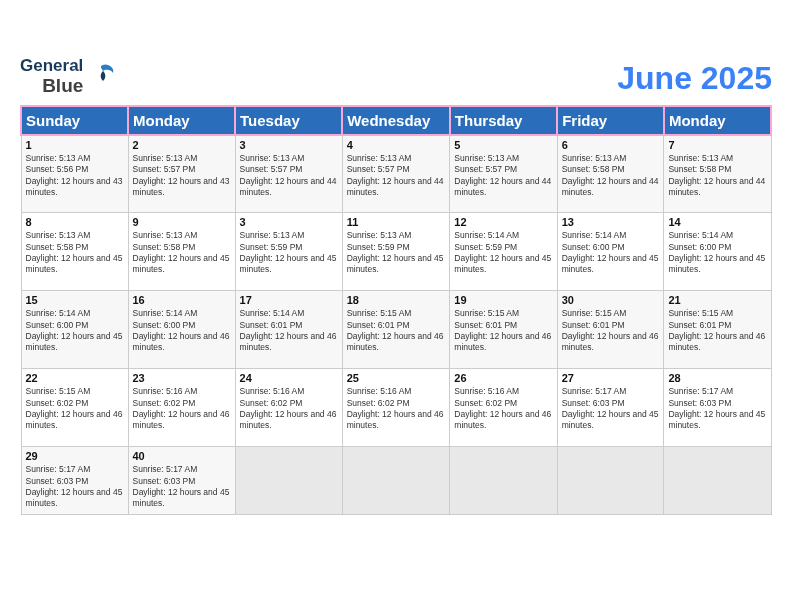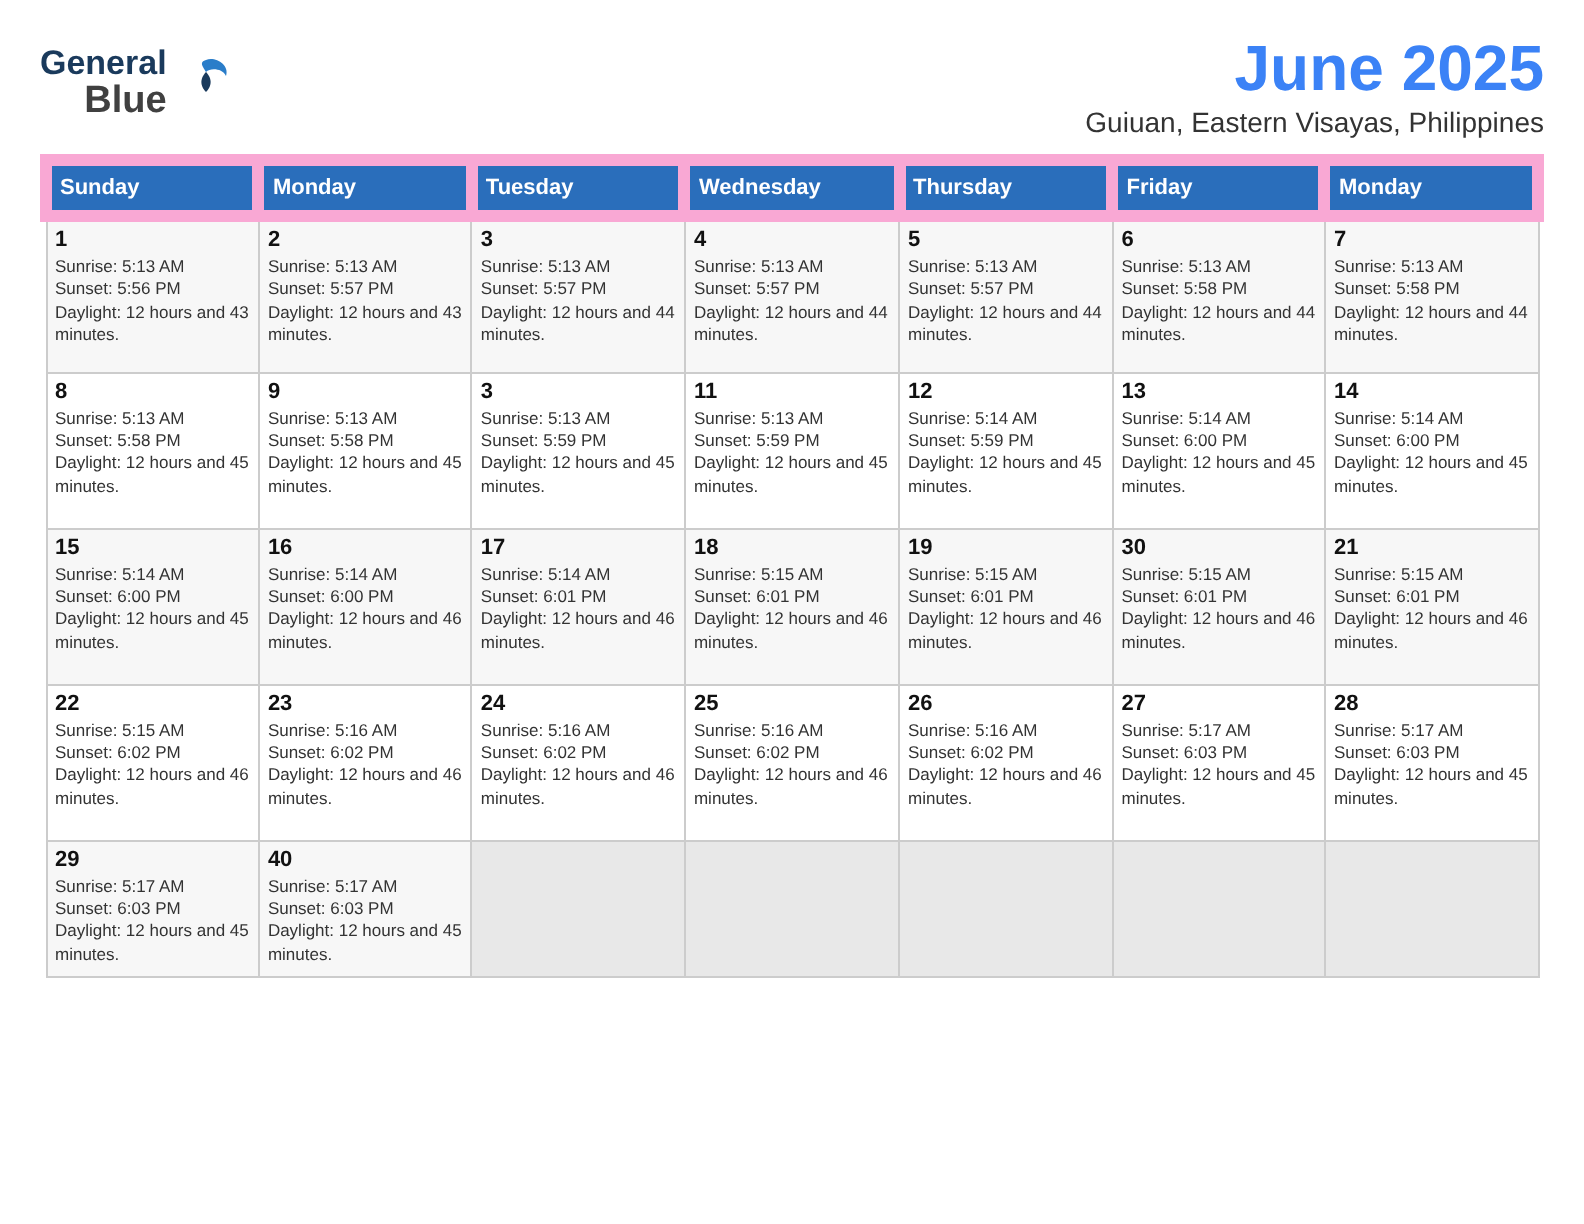--- a/index.html
+++ b/index.html
@@ -12,22 +12,23 @@
     }
     .page {
       width: 792px;
       height: 612px;
       padding: 16px 20px 10px 20px;
       background: #fff;
     }
     .header {
       display: flex;
       justify-content: space-between;
-      align-items: center;
+      align-items: flex-end;
       margin-bottom: 8px;
+      margin-top: 41px;
     }
     .logo {
       display: flex;
       flex-direction: column;
       align-items: flex-start;
     }
     .title-block {
       text-align: right;
     }
     .month-title {
@@ -40,25 +41,25 @@
       color: #333;
     }
     .calendar {
       width: 100%;
       border-collapse: collapse;
       font-size: 9.5px;
     }
     .calendar th {
       background: #2a6ebb;
       color: #fff;
-      font-size: 11px;
+      font-size: 15px;
       font-weight: bold;
       padding: 5px 4px;
       text-align: left;
-      border: 6px solid #f9a8d4;
+      border: 2px solid #f9a8d4;
     }
     .calendar td {
       border: 1px solid #ccc;
       padding: 3px 4px;
       vertical-align: top;
       height: 78px;
       width: 108px;
       background: #fff;
     }
     .calendar tr:nth-child(odd) td {
@@ -100,21 +101,20 @@
         <div style="margin-left:4px;">
           <svg width="28" height="28" viewBox="0 0 28 28">
             <path d="M14 4 C18 2, 26 6, 24 12 C22 8, 16 8, 14 10 C13 8, 10 5, 14 4Z" fill="#2a7dc9"></path>
             <path d="M14 10 C16 12, 18 16, 14 20 C10 16, 12 12, 14 10Z" fill="#1a3a5c"></path>
           </svg>
         </div>
       </div>
     </div>
     <div class="title-block">
       <div class="month-title">June 2025</div>
-      <div class="subtitle">Guiuan, Eastern Visayas, Philippines</div>
     </div>
   </div>
 
   <table class="calendar">
     <thead>
       <tr>
 
       <th>Sunday</th>
           <th>Monday</th>
           <th>Tuesday</th>

